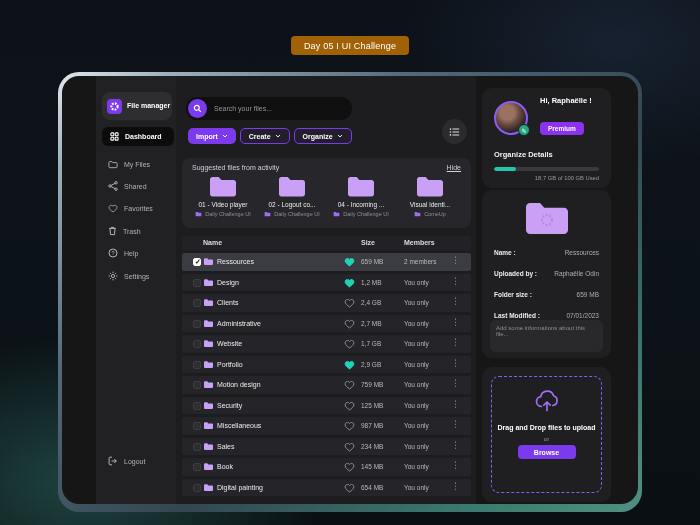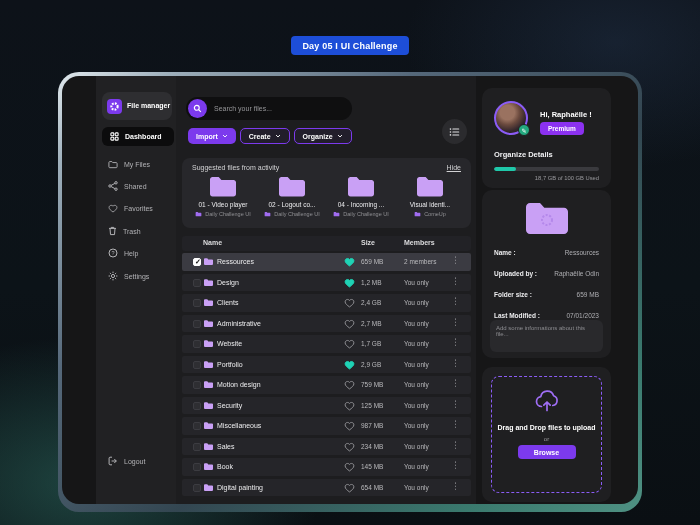--- a/index.html
+++ b/index.html
@@ -6,22 +6,22 @@
   html,body { width:700px; height:525px; overflow:hidden; }
   body {
     font-family:"Liberation Sans", sans-serif;
     background:
       radial-gradient(55% 45% at 12% 92%, rgba(46,110,99,.55), transparent 62%),
       radial-gradient(50% 40% at 88% 8%, rgba(42,62,92,.35), transparent 60%),
       linear-gradient(180deg,#0d1219 0%,#0c1318 55%,#0a0f13 100%);
     position:relative; color:#e8e8e8;
   }
   .challenge-badge{position:absolute;left:291px;top:36px;width:118px;height:19px;
-    background:#1d4ed8;border-radius:4px;display:flex;align-items:center;justify-content:center;
-    font-size:9px;font-weight:bold;color:#fff;letter-spacing:.2px;}
+    background:#a16207;border-radius:4px;display:flex;align-items:center;justify-content:center;
+    font-size:9px;font-weight:normal;color:#fff;letter-spacing:.2px;}
   .win-frame{position:absolute;left:58px;top:72px;width:584px;height:440px;border-radius:21px;
     background:linear-gradient(140deg,#e2eaee 0%,#9fb0bc 10%,#55687a 32%,#334651 58%,#3a7a6e 84%,#4f9183 100%);
     padding:4px 4px 8px 4px;}
   .win{position:relative;width:100%;height:100%;background:#161617;border-radius:17px;overflow:hidden;}
 
   
   .sidebar{position:absolute;left:34px;top:0;width:80px;height:100%;background:#212123;}
   .logo-card{position:absolute;left:6px;top:16px;width:70px;height:28px;background:#2e2e31;border-radius:8px;
     display:flex;align-items:center;gap:5px;padding-left:5px;}
   .logo-sq{width:15px;height:15px;border-radius:4px;background:#7c3aed;display:flex;align-items:center;justify-content:center;flex:none;}
@@ -76,21 +76,21 @@
   .kebab{position:absolute;left:269px;top:2px;font-size:9px;color:#98989c;letter-spacing:0;}
 
   
   .card{position:absolute;left:420px;width:129px;background:#1f1f21;border-radius:10px;}
   .card-profile{top:12px;height:100px;}
   .avatar{position:absolute;left:12px;top:13px;width:34px;height:34px;border-radius:50%;
     border:2px solid #8b5cf6;
     background:radial-gradient(circle at 38% 32%,#9a7260 0 26%,#6b4a3e 44%,#33262c 68%,#1d1822 100%);}
   .avatar-badge{position:absolute;left:36px;top:36px;width:12px;height:12px;border-radius:50%;background:#23a97f;
     border:1.5px solid #1f1f21;display:flex;align-items:center;justify-content:center;font-size:6px;color:#fff;}
-  .greeting{position:absolute;left:58px;top:22px;font-size:7.5px;font-weight:bold;color:#fff;}
+  .greeting{position:absolute;left:58px;top:8px;font-size:7.5px;font-weight:bold;color:#fff;}
   .premium{position:absolute;left:58px;top:34px;height:13px;padding:0 8px;background:#8b31f0;border-radius:4px;
     display:inline-flex;align-items:center;font-size:6.5px;font-weight:bold;color:#fff;}
   .storage-title{position:absolute;left:12px;top:62px;font-size:7.5px;font-weight:bold;color:#f0f0f2;}
   .progress{position:absolute;left:12px;top:79px;width:105px;height:4px;background:#3a3a3e;border-radius:3px;overflow:hidden;}
   .progress .fill{height:100%;background:#1fc8a9;border-radius:3px;}
   .usage{position:absolute;right:12px;top:87px;font-size:5.8px;color:#9a9a9e;}
 
   .card-details{top:114px;height:168px;}
   .big-folder{position:absolute;left:50%;top:10px;transform:translateX(-50%);}
   .dfields{position:absolute;left:12px;right:12px;top:52px;display:flex;flex-direction:column;}

